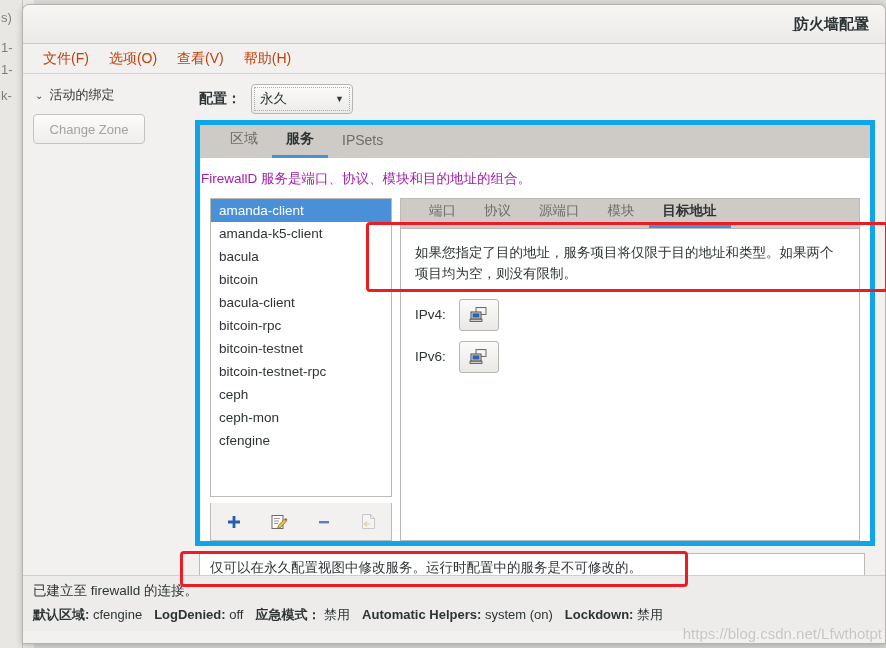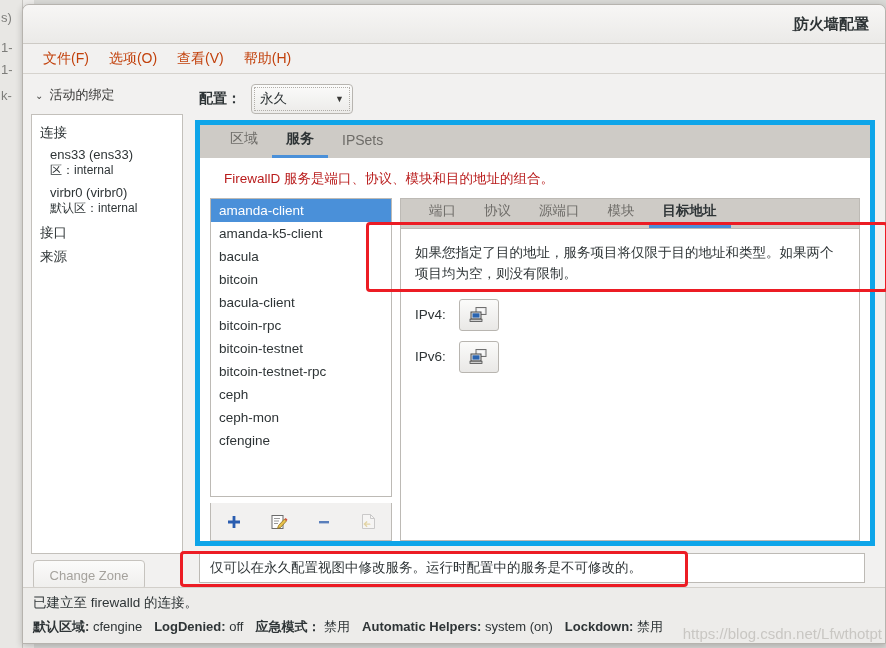--- a/index.html
+++ b/index.html
@@ -96,21 +96,21 @@
   #tabstrip{
     height:33px;background:#cecbc6;display:flex;align-items:flex-end;padding-left:16px;box-sizing:border-box;
     flex:0 0 auto;
   }
   .tab{
     padding:6px 14px 7px 14px;font-size:14px;color:#6e6c68;cursor:pointer;
     border-bottom:3px solid transparent;
   }
   .tab.active{color:#2e3436;font-weight:bold;border-bottom:3px solid #4a90d9;background:#cecbc6;}
 
-  #desc{padding:12px 12px 10px 24px;font-size:13.5px;color:#b91c1c;}
+  #desc{padding:12px 12px 10px 1px;font-size:13.5px;color:#a21caf;}
 
   #content{flex:1;display:flex;padding:0 10px 0 10px;gap:8px;overflow:hidden;}
 
   
   #svc-col{width:182px;display:flex;flex-direction:column;gap:6px;}
   #svc-list{
     flex:1;background:#fff;border:1px solid #bdbab5;overflow:hidden;box-sizing:border-box;
   }
   .svc{padding:4px 8px;font-size:13.5px;color:#2e3436;cursor:pointer;white-space:nowrap;}
   .svc.selected{background:#4a90d9;color:#fff;}
@@ -142,21 +142,21 @@
 
   
   #hintbar-row{height:44px;display:flex;align-items:center;padding:0 10px 0 4px;box-sizing:border-box;text-align:right;}
   #hintbar{
     flex:1;height:30px;display:flex;align-items:center;padding-left:10px;box-sizing:border-box;
     background:#fff;border:1px solid #bdbab5;font-size:13.5px;color:#2e3436;
   }
 
   
   #statusbar{
-    position:absolute;left:0;bottom:0;width:862px;height:56px;box-sizing:border-box;
+    position:absolute;left:0;bottom:12px;width:862px;height:56px;box-sizing:border-box;
     background:#edecea;border-top:1px solid #d2cfca;padding:6px 10px 0 10px;
   }
   #status-line1{font-size:13.5px;color:#2e3436;margin-bottom:6px;}
   #status-line2{font-size:13px;color:#2e3436;display:flex;gap:12px;flex-wrap:nowrap;align-items:baseline;}
   #status-line2 b{font-weight:bold;}
   .st-val{font-weight:normal;}
 
   
   .annot{position:absolute;border:3px solid #ec1c24;border-radius:4px;pointer-events:none;z-index:40;}
 
@@ -192,33 +192,20 @@
     <div class="menu-item">查看(V)</div>
     <div class="menu-item">帮助(H)</div>
   </div>
 
   <div id="body">
 
     <div id="leftpane">
       <div id="binding-header">
         <span class="chev">⌄</span>
         <span>活动的绑定</span>
-      </div>
-      <div id="conn-box">
-        <div class="tree-root">连接</div>
-        <div class="tree-item">
-          <div class="name">ens33 (ens33)</div>
-          <div class="sub">区：internal</div>
-        </div>
-        <div class="tree-item">
-          <div class="name">virbr0 (virbr0)</div>
-          <div class="sub">默认区：internal</div>
-        </div>
-        <div class="tree-root">接口</div>
-        <div class="tree-root">来源</div>
       </div>
       <div id="changezone-wrap">
         <button id="changezone">Change Zone</button>
       </div>
     </div>
 
     <div id="rightpane">
 
       <div id="config-row">
         <div id="config-label">配置：</div>

